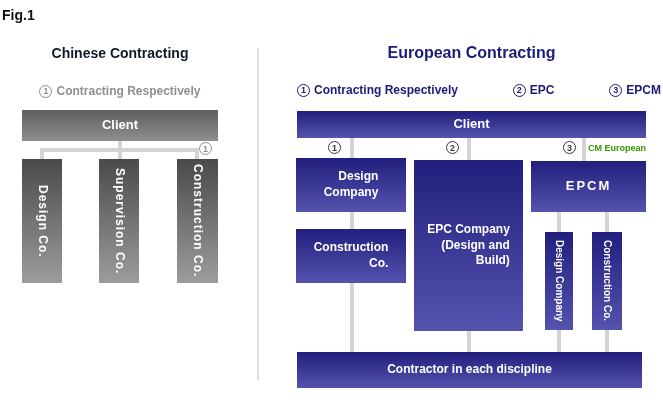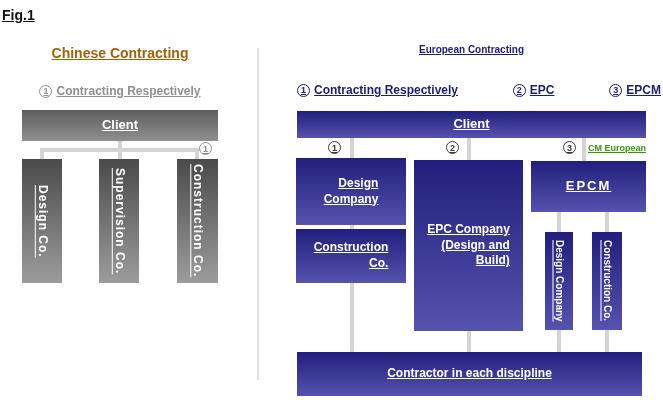--- a/index.html
+++ b/index.html
@@ -1,26 +1,26 @@
 <!DOCTYPE html>
 <html><head>
 <meta charset="utf-8">
 <style>
   html,body{margin:0;padding:0;background:#fff;}
   #stage{
     position:relative;width:663px;height:400px;background:#ffffff;
     font-family:"Liberation Sans",sans-serif;overflow:hidden;
   }
-  .abs{position:absolute;text-decoration:underline;}
+  .abs{position:absolute;}
   .fig-label{left:2px;top:7px;font-size:14px;font-weight:bold;color:#111;}
   .divider{left:257px;top:48px;width:2px;height:332px;background:#e0e0e0;}
 
   
-  .cn-title{left:22px;top:45px;width:196px;text-align:center;font-size:14px;font-weight:bold;color:#a16207;}
-  .eu-title{left:297px;top:44px;width:349px;text-align:center;font-size:10px;font-weight:bold;color:#1b1b78;}
+  .cn-title{left:22px;top:45px;width:196px;text-align:center;font-size:14px;font-weight:bold;color:#0f172a;}
+  .eu-title{left:297px;top:44px;width:349px;text-align:center;font-size:16px;font-weight:bold;color:#1b1b78;}
   .legend-row{display:flex;align-items:center;font-size:12px;font-weight:bold;}
   .cn-legend{left:22px;top:84px;width:196px;justify-content:center;color:#8f8f8f;}
   .eu-legend{left:297px;top:83px;width:364px;justify-content:space-between;color:#1b1b78;}
   .legend-item{display:inline-flex;align-items:center;gap:4px;white-space:nowrap;}
 
   .circle-num{
     display:inline-flex;align-items:center;justify-content:center;
     width:13px;height:13px;border-radius:50%;border:1px solid currentColor;
     font-size:9px;font-weight:bold;background:#fff;box-sizing:border-box;flex:0 0 auto;
   }
@@ -41,21 +41,21 @@
   .navy-grad{background:linear-gradient(180deg,#211e7d 0%,#5553ae 100%);}
 
   .cn-client{left:22px;top:110px;width:196px;height:31px;font-size:13px;}
   .vbox{writing-mode:vertical-rl;letter-spacing:1px;}
   .cn-box{top:159px;width:40px;height:124px;font-size:12px;}
 
   .eu-client{left:297px;top:111px;width:349px;height:27px;font-size:13px;}
   .eu-box{font-size:12px;}
   .epcm-box{font-size:13px;letter-spacing:2px;}
   .eu-sub{font-size:10px;letter-spacing:0;}
-  .eu-bottom{left:297px;top:352px;width:345px;height:44px;font-size:12px;}
+  .eu-bottom{left:297px;top:352px;width:345px;height:36px;font-size:12px;}
   .cm-contract{left:588px;top:143px;font-size:9px;font-weight:bold;color:#339900;z-index:3;white-space:nowrap;}
 </style>
 </head>
 <body>
 
 <div id="stage">
 
   <div class="abs fig-label">Fig.1</div>
 
   <div class="abs divider"></div>
@@ -105,21 +105,21 @@
   <div class="abs line" style="left:467px;top:138px;width:4px;height:214px;"></div>
   <div class="abs line" style="left:582px;top:138px;width:4px;height:24px;"></div>
   <div class="abs line" style="left:557px;top:210px;width:4px;height:142px;"></div>
   <div class="abs line" style="left:605px;top:210px;width:4px;height:142px;"></div>
 
   <span class="abs circle-num marker" style="left:328px;top:141px;">1</span>
   <span class="abs circle-num marker" style="left:446px;top:141px;">2</span>
   <span class="abs circle-num marker" style="left:563px;top:141px;">3</span>
   <div class="abs cm-contract">CM European</div>
 
-  <div class="abs box navy-grad eu-box" style="left:296px;top:158px;width:110px;height:67px;">Design
+  <div class="abs box navy-grad eu-box" style="left:296px;top:158px;width:110px;height:54px;">Design
 Company</div>
   <div class="abs box navy-grad eu-box" style="left:296px;top:229px;width:110px;height:54px;">Construction
 Co.</div>
 
   <div class="abs box navy-grad eu-box" style="left:414px;top:160px;width:109px;height:171px;">EPC Company
 (Design and
 Build)</div>
 
   <div class="abs box navy-grad epcm-box" style="left:531px;top:161px;width:115px;height:51px;">EPCM</div>
   <div class="abs box navy-grad vbox eu-sub" style="left:545px;top:232px;width:28px;height:98px;">Design Company</div>

